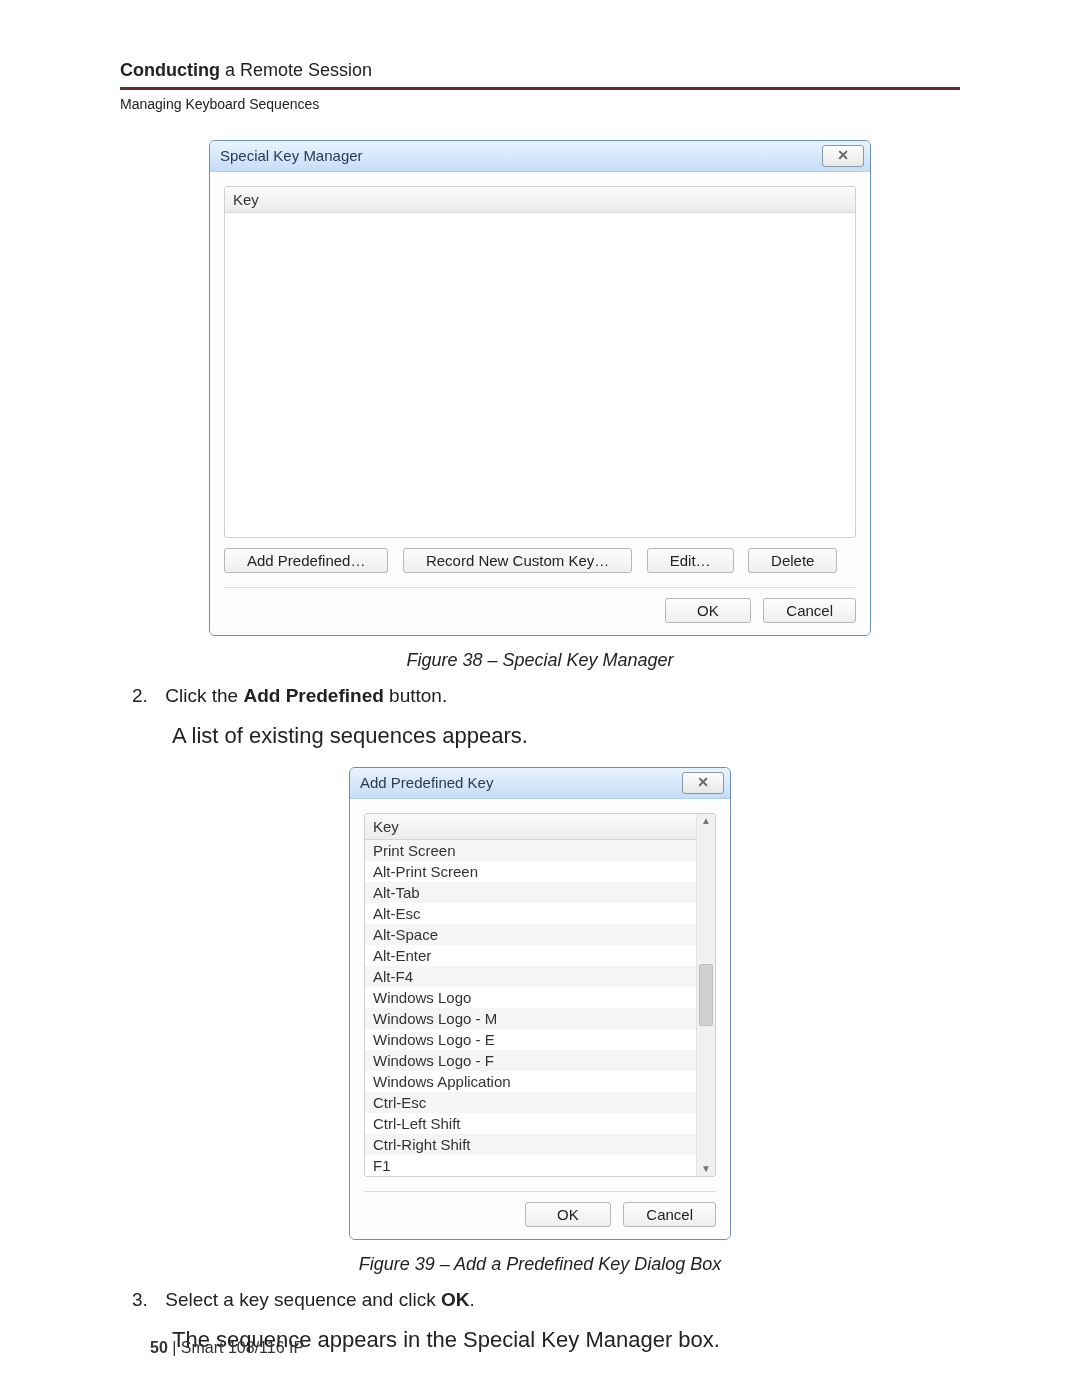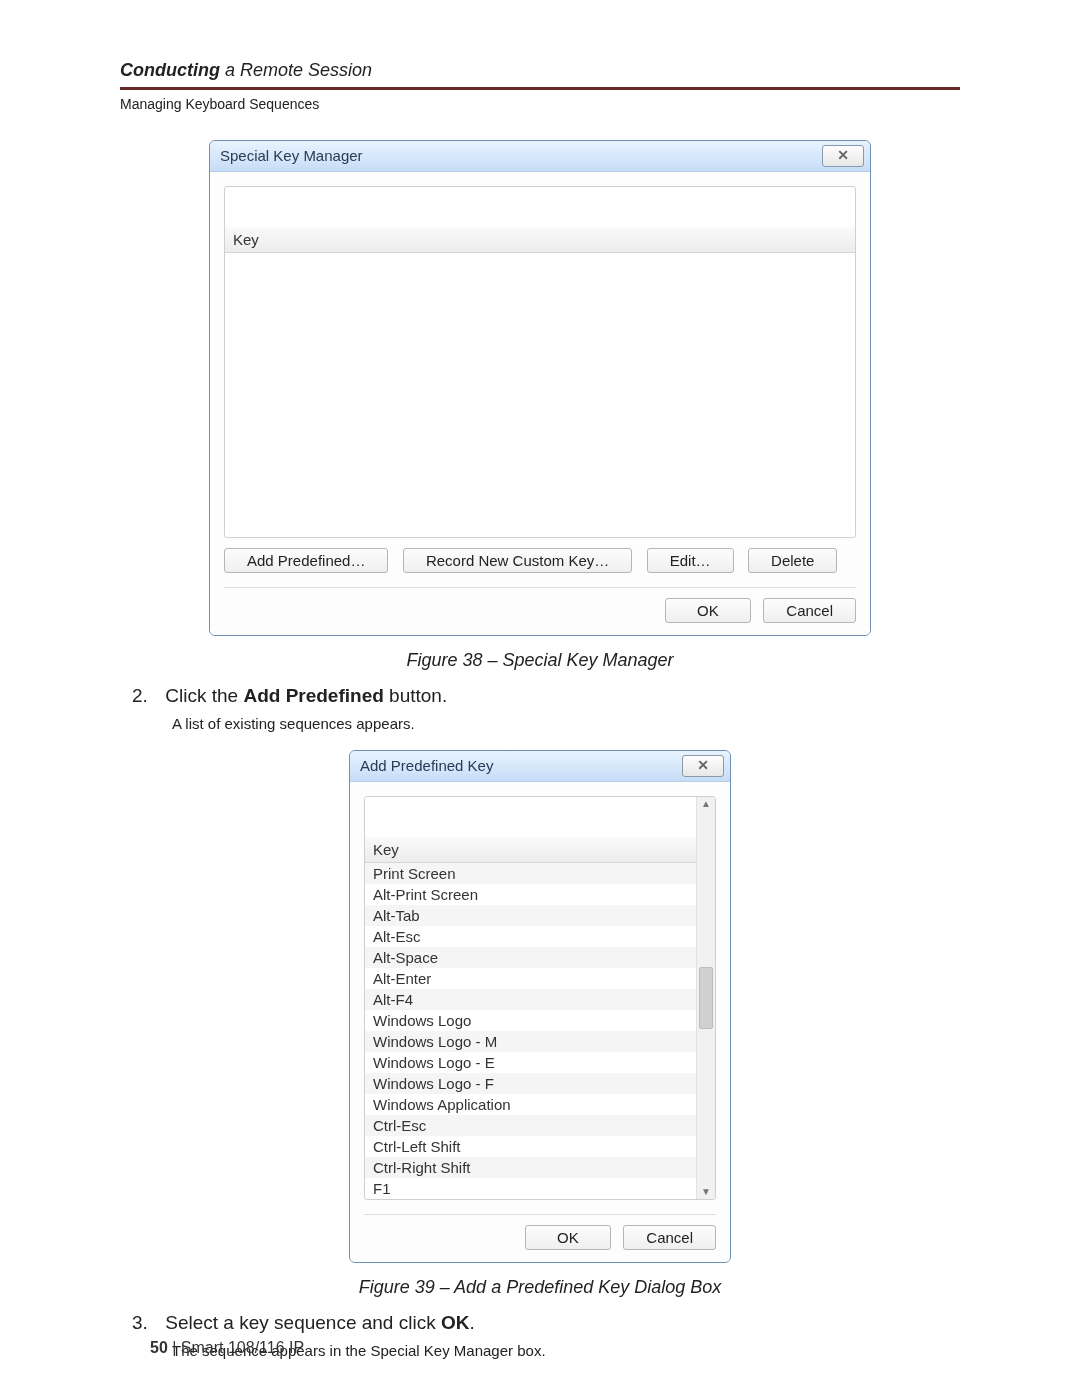--- a/index.html
+++ b/index.html
@@ -16,31 +16,31 @@
   }
   html, body { margin:0; padding:0; background:#fff; font-family: Verdana, Geneva, sans-serif; color:var(--text); }
   .page {
     position:relative;
     width:var(--page-w);
     height:var(--page-h);
     margin:0 auto;
     box-sizing:border-box;
     padding:60px 120px 40px 120px;
   }
-  .hdr1 { font-size:18px;font-style:italic; }
+  .hdr1 { font-size:18px; }
   .hdr1 strong { font-weight:bold; }
   .rule { border:0; border-top:3px solid var(--rule); margin:6px 0 6px 0; }
   .hdr2 { font-size:14px; margin-top:2px; }
 
   .figwrap { text-align:center; }
   .figcap { font-style:italic; font-size:18px; margin-top:10px; }
 
   .step { font-size:19px; margin-left:12px; }
   .step-num { display:inline-block; width:28px; }
-  .step-body { display:block; margin-left:40px; margin-top:8px; font-size:15px; }
+  .step-body { display:block; margin-left:40px; margin-top:16px; font-size:22px; }
 
   
   .win {
     display:inline-block;
     text-align:left;
     border:1px solid var(--win-border);
     border-radius:6px;
     background:
       linear-gradient(to bottom, var(--win-blue1), var(--win-blue2) 30px, #fdfdfd 30px, #fdfdfd);
     box-shadow: 0 0 0 1px #e7f1ff inset;
@@ -67,21 +67,20 @@
     border:1px solid #cfcfcf;
     border-radius:3px;
     background:#fff;
     overflow:hidden;
   }
   .listhdr {
     background:linear-gradient(#fafafa,#ececec);
     border-bottom:1px solid #d6d6d6;
     font-size:15px; color:#333;
     padding:4px 8px;
-    margin-top:40px;
   }
   .listitems { font-size:15px; color:#333; }
   .listitems .row { padding:2px 8px; }
   .listitems .row:nth-child(odd) { background:var(--list-alt); }
 
   .btn {
     display:inline-block;
     border:1px solid var(--btn-border);
     border-radius:3px;
     background:linear-gradient(#fdfdfd,#efefef);

